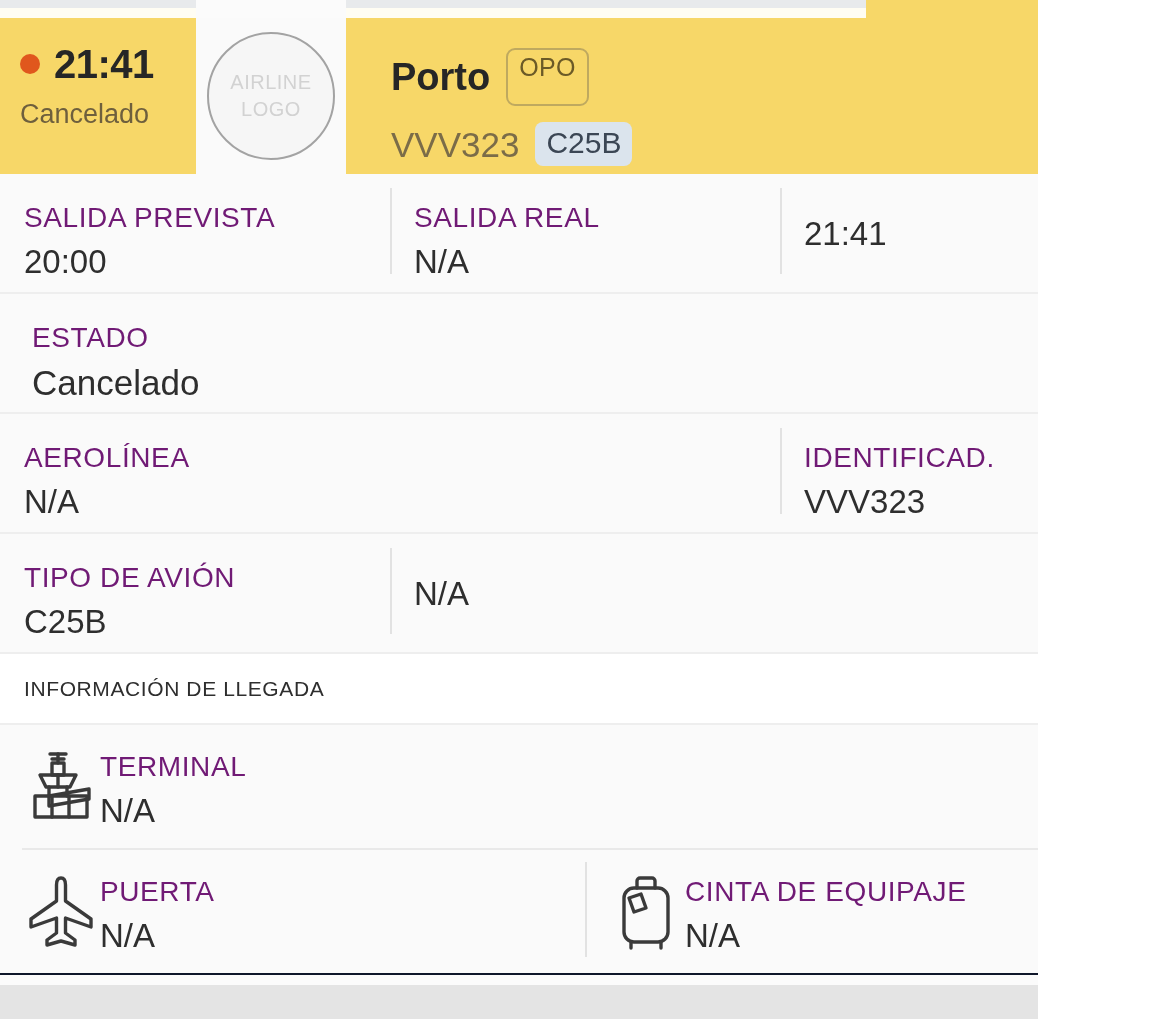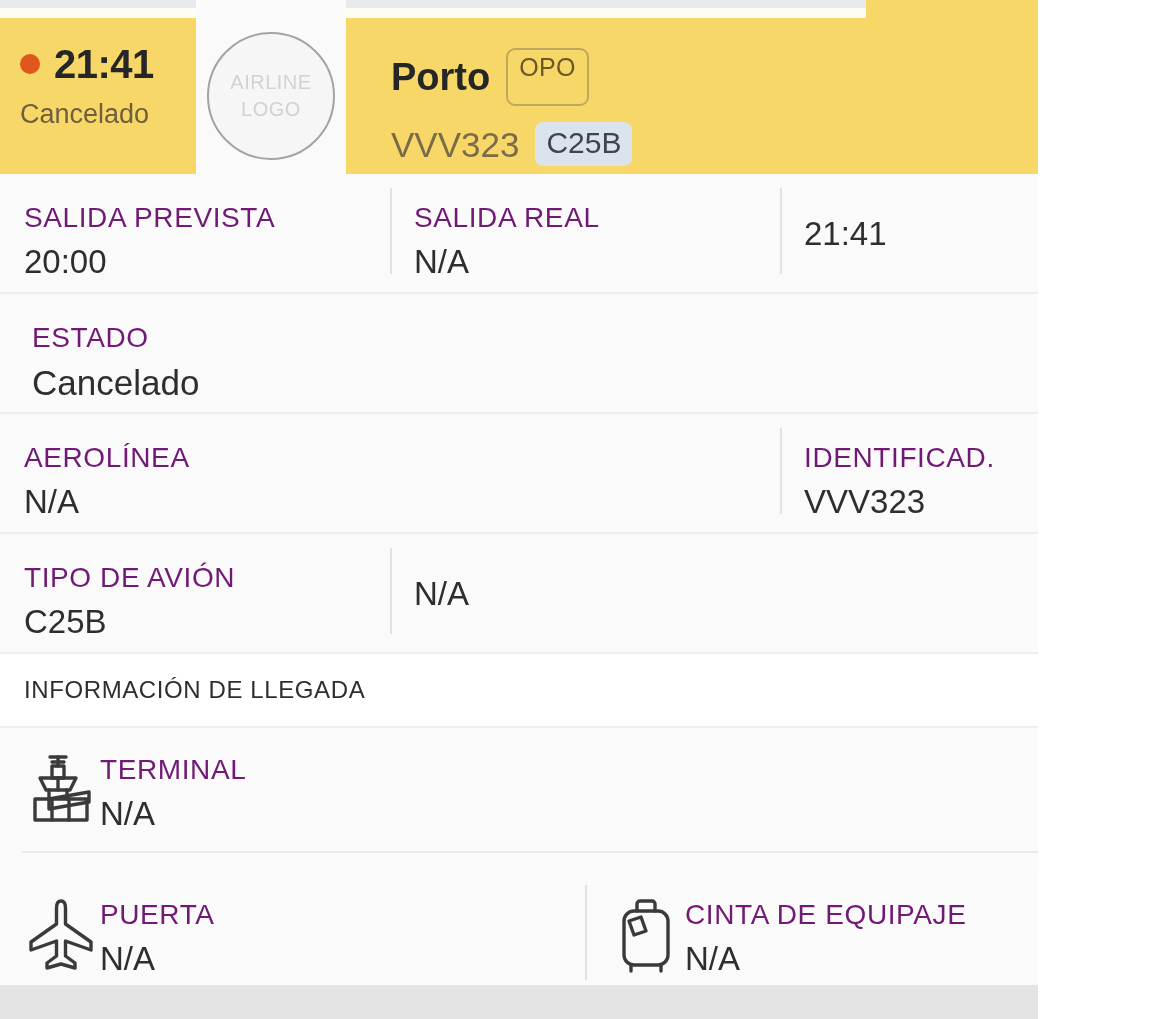--- a/index.html
+++ b/index.html
@@ -228,33 +228,33 @@
   .field-value.big { font-size: 35px; }
 
   
   .section-head {
     background: #ffffff;
     border-bottom: 2px solid #eeeeee;
     padding: 24px 0 24px 24px;
     min-height: 62px;
   }
   .section-head-text {
-    font-size: 24px;
+    font-size: 21px;
     color: #2e2e2e;
     letter-spacing: 0.6px;
     line-height: 1;
   }
 
   
   .icon-row {
     display: flex;
     background: #fafafa;
     min-height: 125px;
   }
-  .icon-row.bordered { border-bottom: 2px solid #4d7c0f; margin-top: 20px; }
+  .icon-row.bordered { border-bottom: 2px solid #0f172a; }
   .icon-row-inner-border {
     position: relative;
   }
   .icon-row-inner-border::after {
     content: "";
     position: absolute;
     left: 22px; right: 20px; bottom: 0;
     height: 2px;
     background: #e9e9e9;
   }

